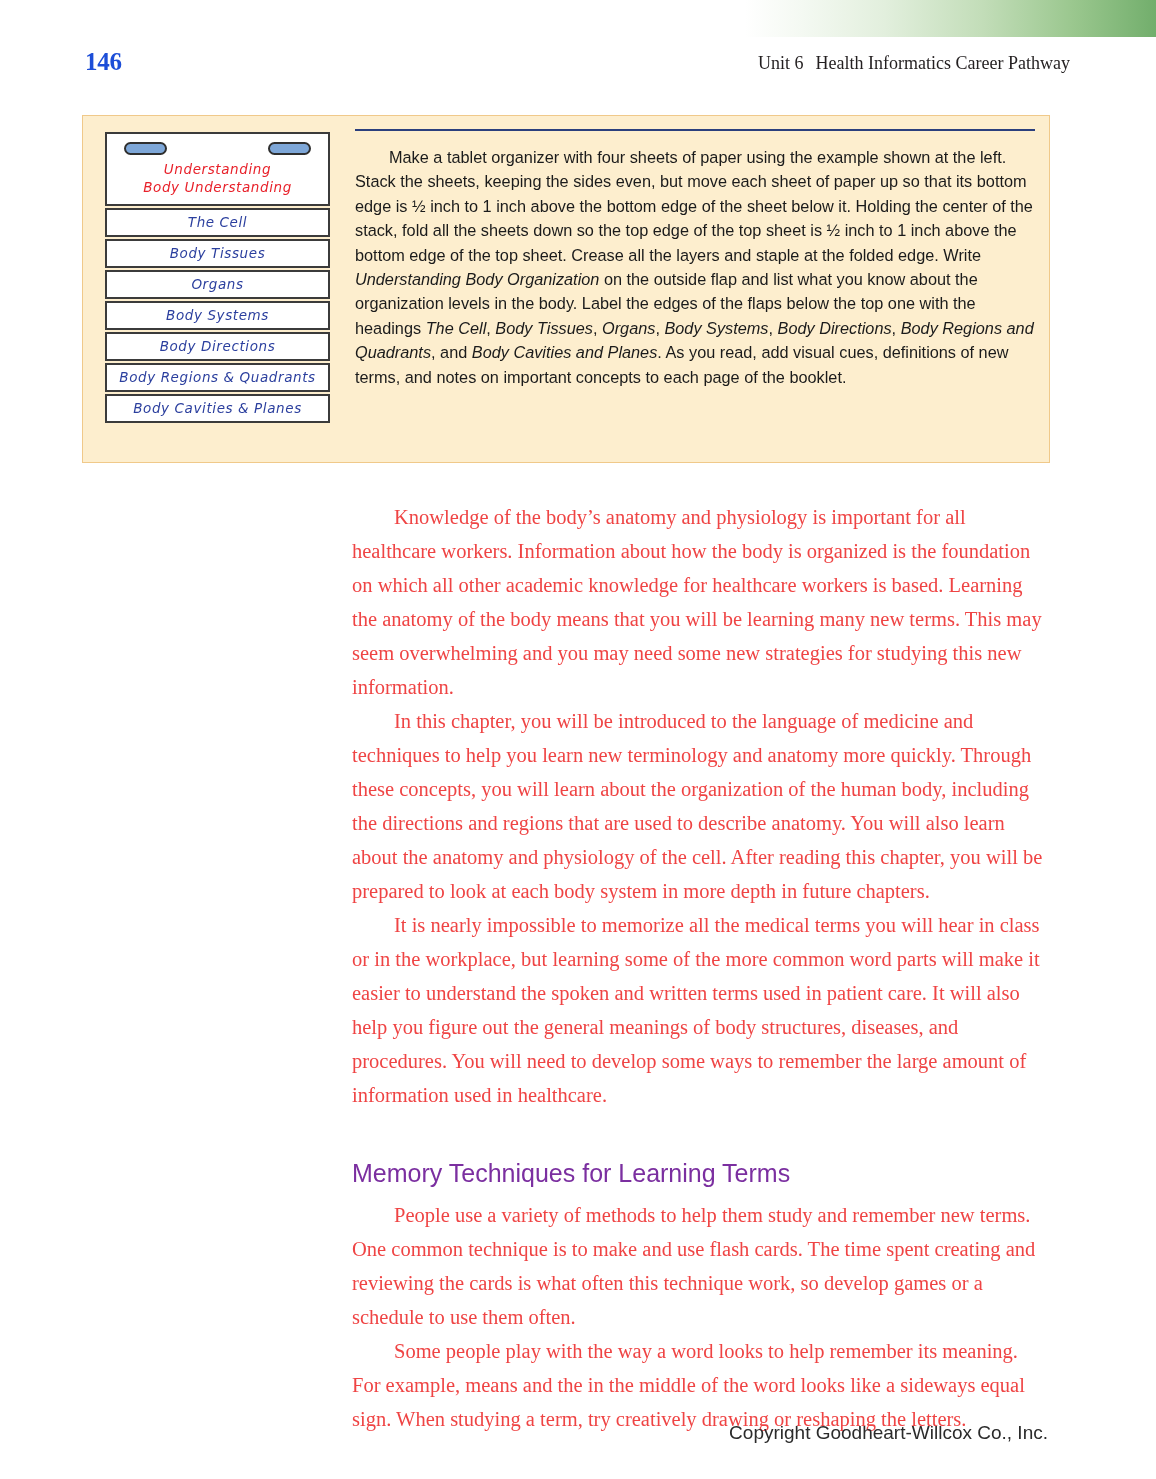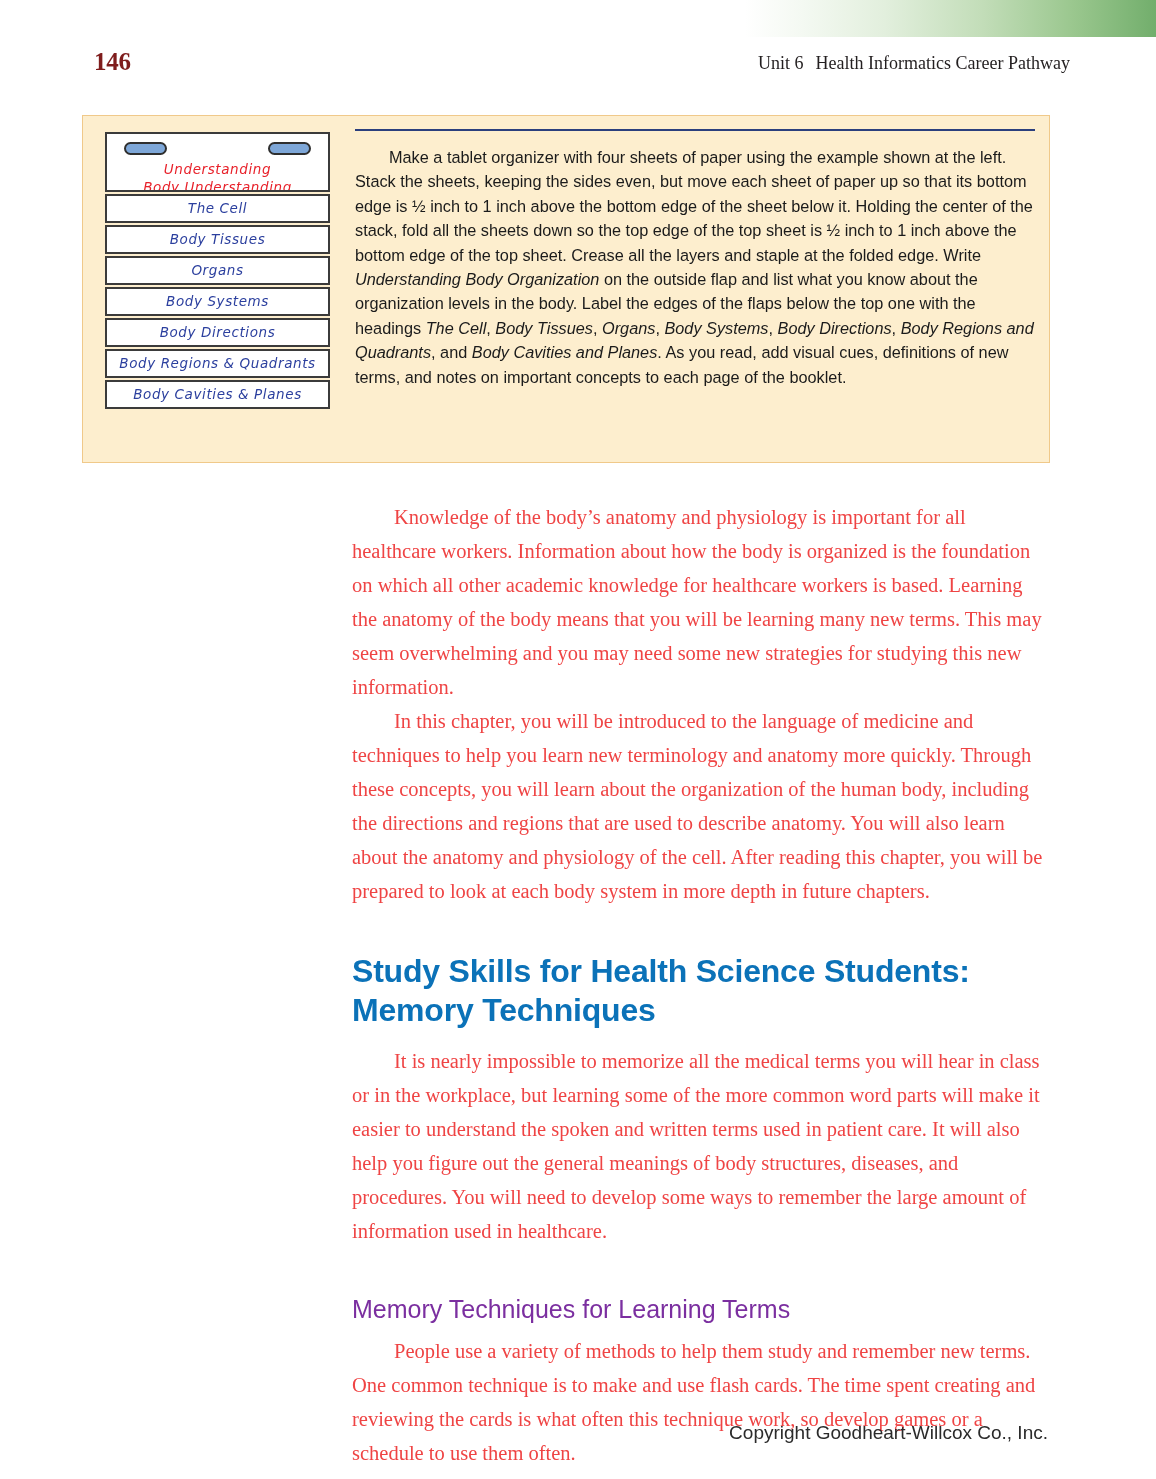--- a/index.html
+++ b/index.html
@@ -28,26 +28,26 @@
   
   .page-header {
     position: absolute;
     top: 44px;
     left: 85px;
     width: 985px;
     height: 34px;
   }
   .page-number {
     position: absolute;
-    left: 9px;
+    left: 0;
     top: 4px;
     font-family: "Liberation Serif", "DejaVu Serif", serif;
     font-weight: bold;
     font-size: 25px;
-    color: #7f1d1d;
+    color: #1d4ed8;
     letter-spacing: -0.2px;
   }
   .running-head {
     position: absolute;
     right: 0;
     top: 9px;
     font-family: "Liberation Serif", "DejaVu Serif", serif;
     font-size: 18px;
     color: #231f20;
     white-space: nowrap;
@@ -83,21 +83,21 @@
     font-size: 13.5px;
     color: #2b3f9e;
     letter-spacing: 0.6px;
     height: 29px;
     line-height: 25px;
     margin-top: 2px;
     white-space: nowrap;
     overflow: hidden;
   }
   .flap-cover {
-    height: 60px;
+    height: 74px;
     line-height: 1.25;
     margin-top: 0;
     position: relative;
     padding-top: 26px;
   }
   .flap-cover .cover-text {
     color: #e8212a;
     font-family: "DejaVu Sans", sans-serif;
     font-style: italic;
     font-size: 13.5px;
@@ -229,21 +229,20 @@
   <div class="feature-text">
     <div class="feature-rule"></div>
     <p class="feature-body">Make a tablet organizer with four sheets of paper using the example shown at the left. Stack the sheets, keeping the sides even, but move each sheet of paper up so that its bottom edge is ½ inch to 1 inch above the bottom edge of the sheet below it. Holding the center of the stack, fold all the sheets down so the top edge of the top sheet is ½ inch to 1 inch above the bottom edge of the top sheet. Crease all the layers and staple at the folded edge. Write <em>Understanding Body Organization</em> on the outside flap and list what you know about the organization levels in the body. Label the edges of the flaps below the top one with the headings <em>The Cell</em>, <em>Body Tissues</em>, <em>Organs</em>, <em>Body Systems</em>, <em>Body Directions</em>, <em>Body Regions and Quadrants</em>, and <em>Body Cavities and Planes</em>. As you read, add visual cues, definitions of new terms, and notes on important concepts to each page of the booklet.</p>
   </div>
 </div>
 
 <div class="main-col">
   <p class="body-par">Knowledge of the body’s anatomy and physiology is important for all healthcare workers. Information about how the body is organized is the foundation on which all other academic knowledge for healthcare workers is based. Learning the anatomy of the body means that you will be learning many new terms. This may seem overwhelming and you may need some new strategies for studying this new information.</p>
   <p class="body-par">In this chapter, you will be introduced to the language of medicine and techniques to help you learn new terminology and anatomy more quickly. Through these concepts, you will learn about the organization of the human body, including the directions and regions that are used to describe anatomy. You will also learn about the anatomy and physiology of the cell. After reading this chapter, you will be prepared to look at each body system in more depth in future chapters.</p>
 
-  <h2 class="section-title">Study Skills for Health Science Students: Memory Techniques</h2>
   <p class="body-par">It is nearly impossible to memorize all the medical terms you will hear in class or in the workplace, but learning some of the more common word parts will make it easier to understand the spoken and written terms used in patient care. It will also help you figure out the general meanings of body structures, diseases, and procedures. You will need to develop some ways to remember the large amount of information used in healthcare.</p>
 
   <h3 class="sub-title">Memory Techniques for Learning Terms</h3>
   <p class="body-par">People use a variety of methods to help them study and remember new terms. One common technique is to make and use flash cards. The time spent creating and reviewing the cards is what often this technique work, so develop games or a schedule to use them often.</p>
   <p class="body-par">Some people play with the way a word looks to help remember its meaning. For example,  means  and the  in the middle of the word looks like a sideways equal sign. When studying a term, try creatively drawing or reshaping the letters.</p>
 </div>
 
 <div class="footer">Copyright Goodheart-Willcox Co., Inc.</div>
 
 </body></html>

